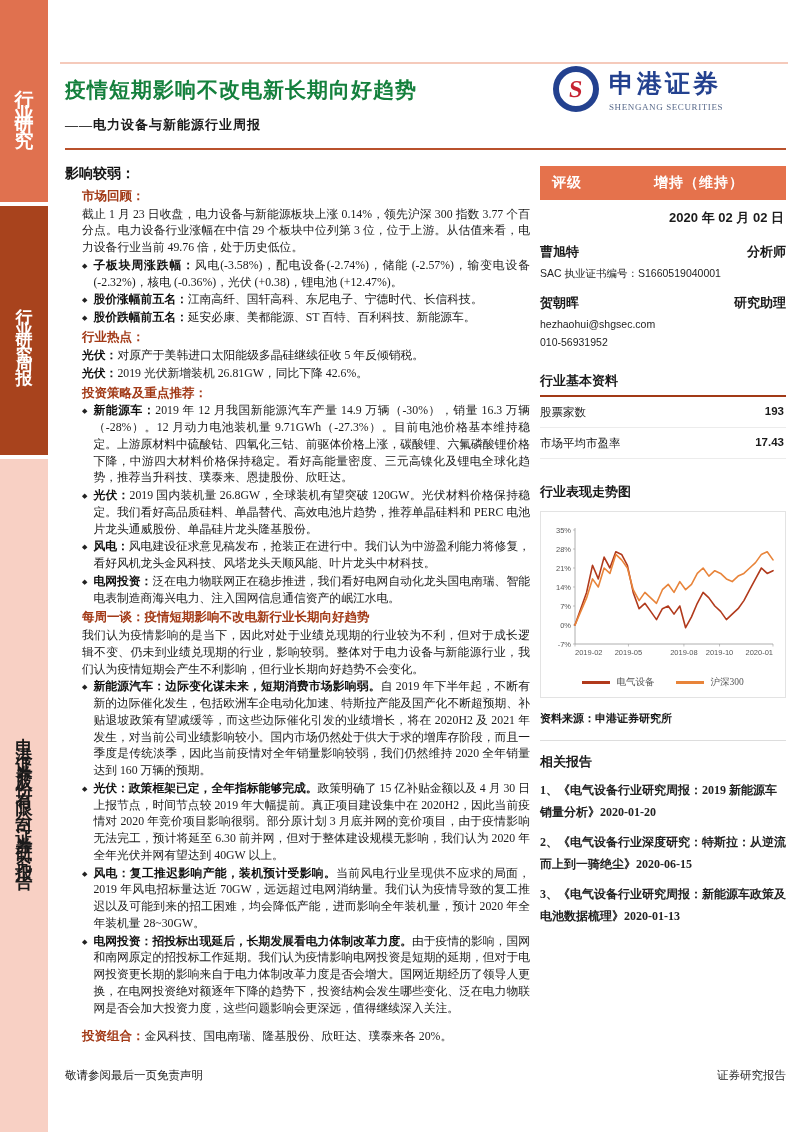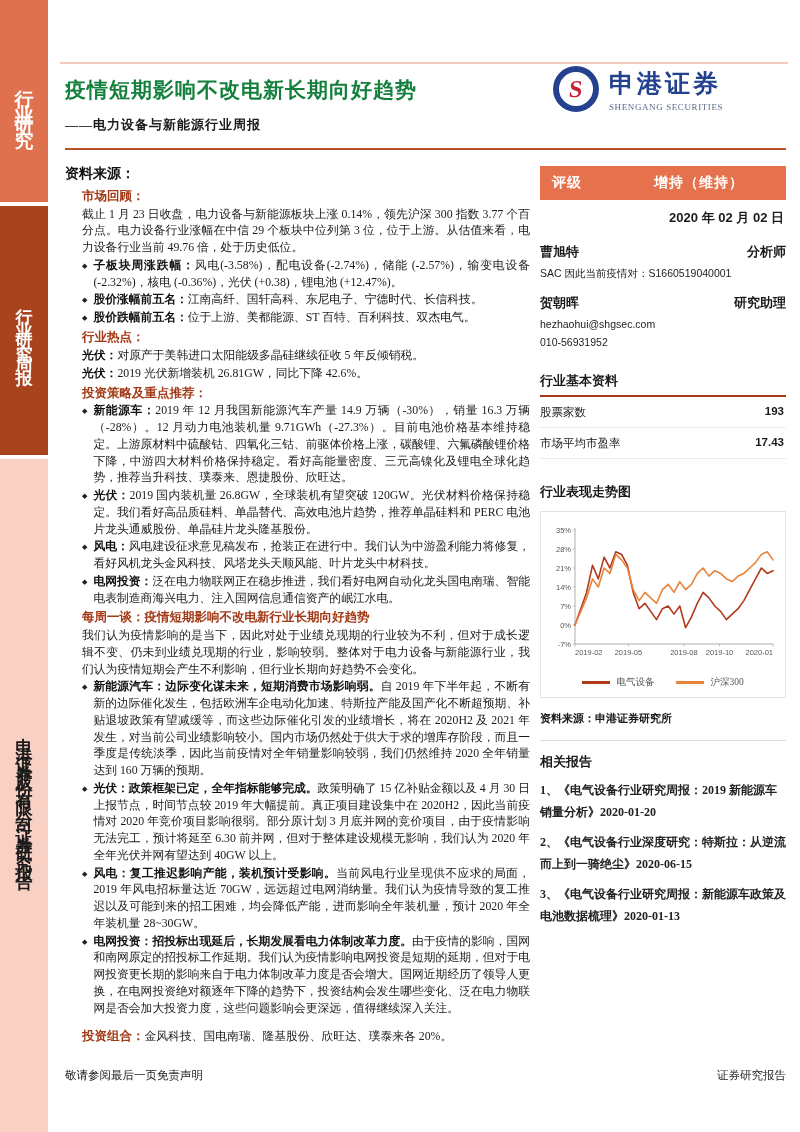--- a/index.html
+++ b/index.html
@@ -100,37 +100,37 @@
       <div class="logo-cn">申港证券</div>
       <div class="logo-en">SHENGANG SECURITIES</div>
     </div>
   </div>
 
   <div class="main">
     <div class="title">疫情短期影响不改电新长期向好趋势</div>
     <div class="subtitle">——电力设备与新能源行业周报</div>
 
     <div class="content">
-      <div class="h-black">资料来源：</div>
+      <div class="h-black">影响较弱：</div>
 
       <div class="indent">
         <div class="h-rust">市场回顾：</div>
         <p class="para">截止 1 月 23 日收盘，电力设备与新能源板块上涨 0.14%，领先沪深 300 指数 3.77 个百分点。电力设备行业涨幅在中信 29 个板块中位列第 3 位，位于上游。从估值来看，电力设备行业当前 49.76 倍，处于历史低位。</p>
 
         <div class="bullet">
           <span class="bmark">◆</span>
           <p><b class="lead">子板块周涨跌幅：</b><span>风电(-3.58%)，配电设备(-2.74%)，储能 (-2.57%)，输变电设备 (-2.32%)，核电 (-0.36%)，光伏 (+0.38)，锂电池 (+12.47%)。</span></p>
         </div>
         <div class="bullet">
           <span class="bmark">◆</span>
           <p><b class="lead">股价涨幅前五名：</b><span>江南高纤、国轩高科、东尼电子、宁德时代、长信科技。</span></p>
         </div>
         <div class="bullet">
           <span class="bmark">◆</span>
-          <p><b class="lead">股价跌幅前五名：</b><span>位于上游、美都能源、ST 百特、百利科技、双杰电气。</span></p>
+          <p><b class="lead">股价跌幅前五名：</b><span>延安必康、美都能源、ST 百特、百利科技、新能源车。</span></p>
         </div>
 
         <div class="h-rust">行业热点：</div>
         <p class="para"><b class="lead">光伏：</b><span>对原产于美韩进口太阳能级多晶硅继续征收 5 年反倾销税。</span></p>
         <p class="para"><b class="lead">光伏：</b><span>2019 光伏新增装机 26.81GW，同比下降 42.6%。</span></p>
 
         <div class="h-rust">投资策略及重点推荐：</div>
         <div class="bullet">
           <span class="bmark">◆</span>
           <p><b class="lead">新能源车：</b><span>2019 年 12 月我国新能源汽车产量 14.9 万辆（-30%），销量 16.3 万辆（-28%）。12 月动力电池装机量 9.71GWh（-27.3%）。目前电池价格基本维持稳定。上游原材料中硫酸钴、四氧化三钴、前驱体价格上涨，碳酸锂、六氟磷酸锂价格下降，中游四大材料价格保持稳定。看好高能量密度、三元高镍化及锂电全球化趋势，推荐当升科技、璞泰来、恩捷股份、欣旺达。</span></p>
@@ -176,21 +176,21 @@
     <div class="rating">
       <span class="lbl">评级</span>
       <span class="val">增持（维持）</span>
     </div>
     <div class="rdate">2020 年 02 月 02 日</div>
 
     <div class="arow">
       <span>曹旭特</span>
       <span>分析师</span>
     </div>
-    <div class="asub">SAC 因此当前疫情对：S1660519040001</div>
+    <div class="asub">SAC 执业证书编号：S1660519040001</div>
 
     <div class="arow">
       <span>贺朝晖</span>
       <span>研究助理</span>
     </div>
     <div class="asub">hezhaohui@shgsec.com</div>
     <div class="asub">010-56931952</div>
 
     <div class="sec-h u">行业基本资料</div>
     <div class="info-row">

